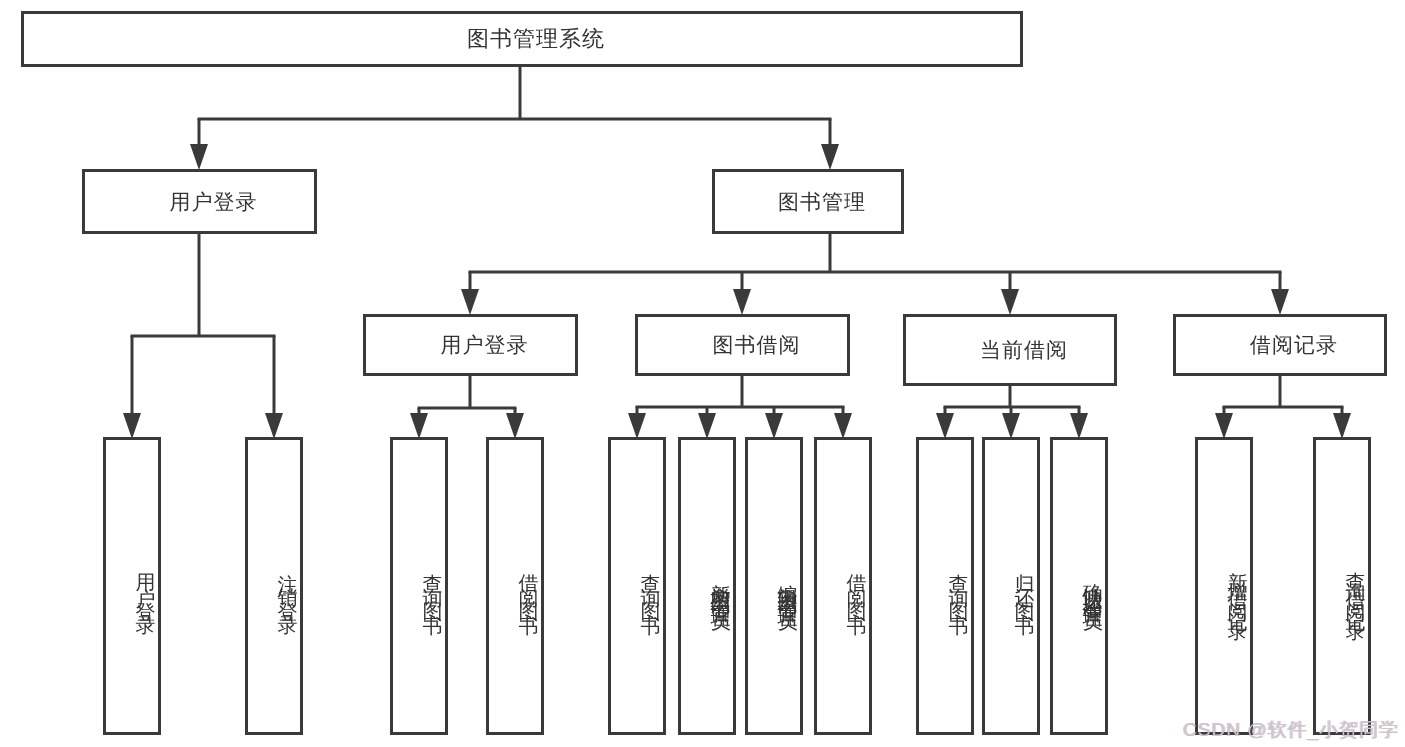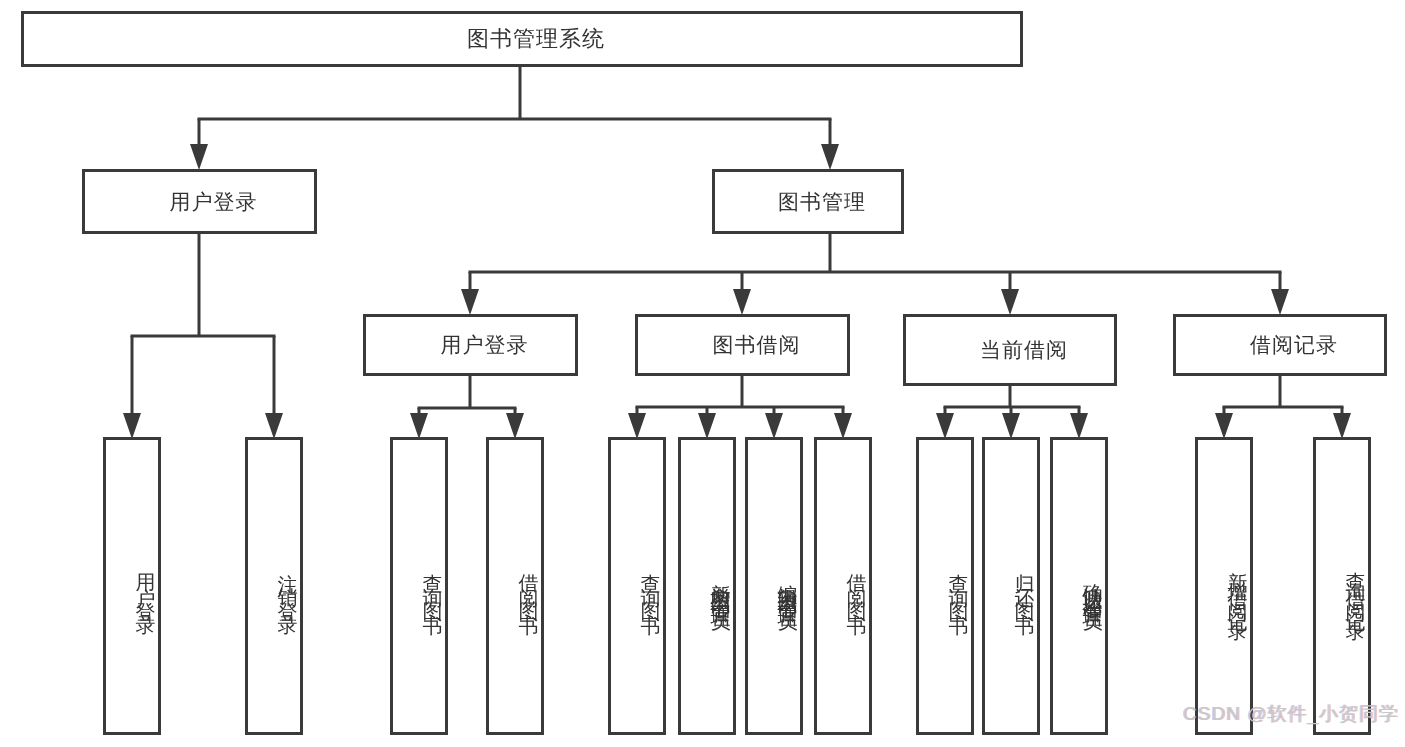--- a/index.html
+++ b/index.html
@@ -30,21 +30,21 @@
     writing-mode:vertical-rl;
     text-orientation:upright;
     font-size:20px;
     line-height:1.1;
   }
   .ls-l .lbl{letter-spacing:14px;}
   .ls-m .lbl{letter-spacing:10px;}
   .ls-s .lbl{letter-spacing:4px;}
   .watermark{
     position:absolute;
-    right:6px;bottom:20px;
+    right:6px;bottom:4px;
     font-size:19px;
     color:#c9c9c9;
     letter-spacing:1px;
     text-shadow:1px 0 rgba(205,92,92,0.35), -1px 0 rgba(100,110,220,0.30);
     white-space:nowrap;
   }
 </style>
 </head>
 <body>
 

